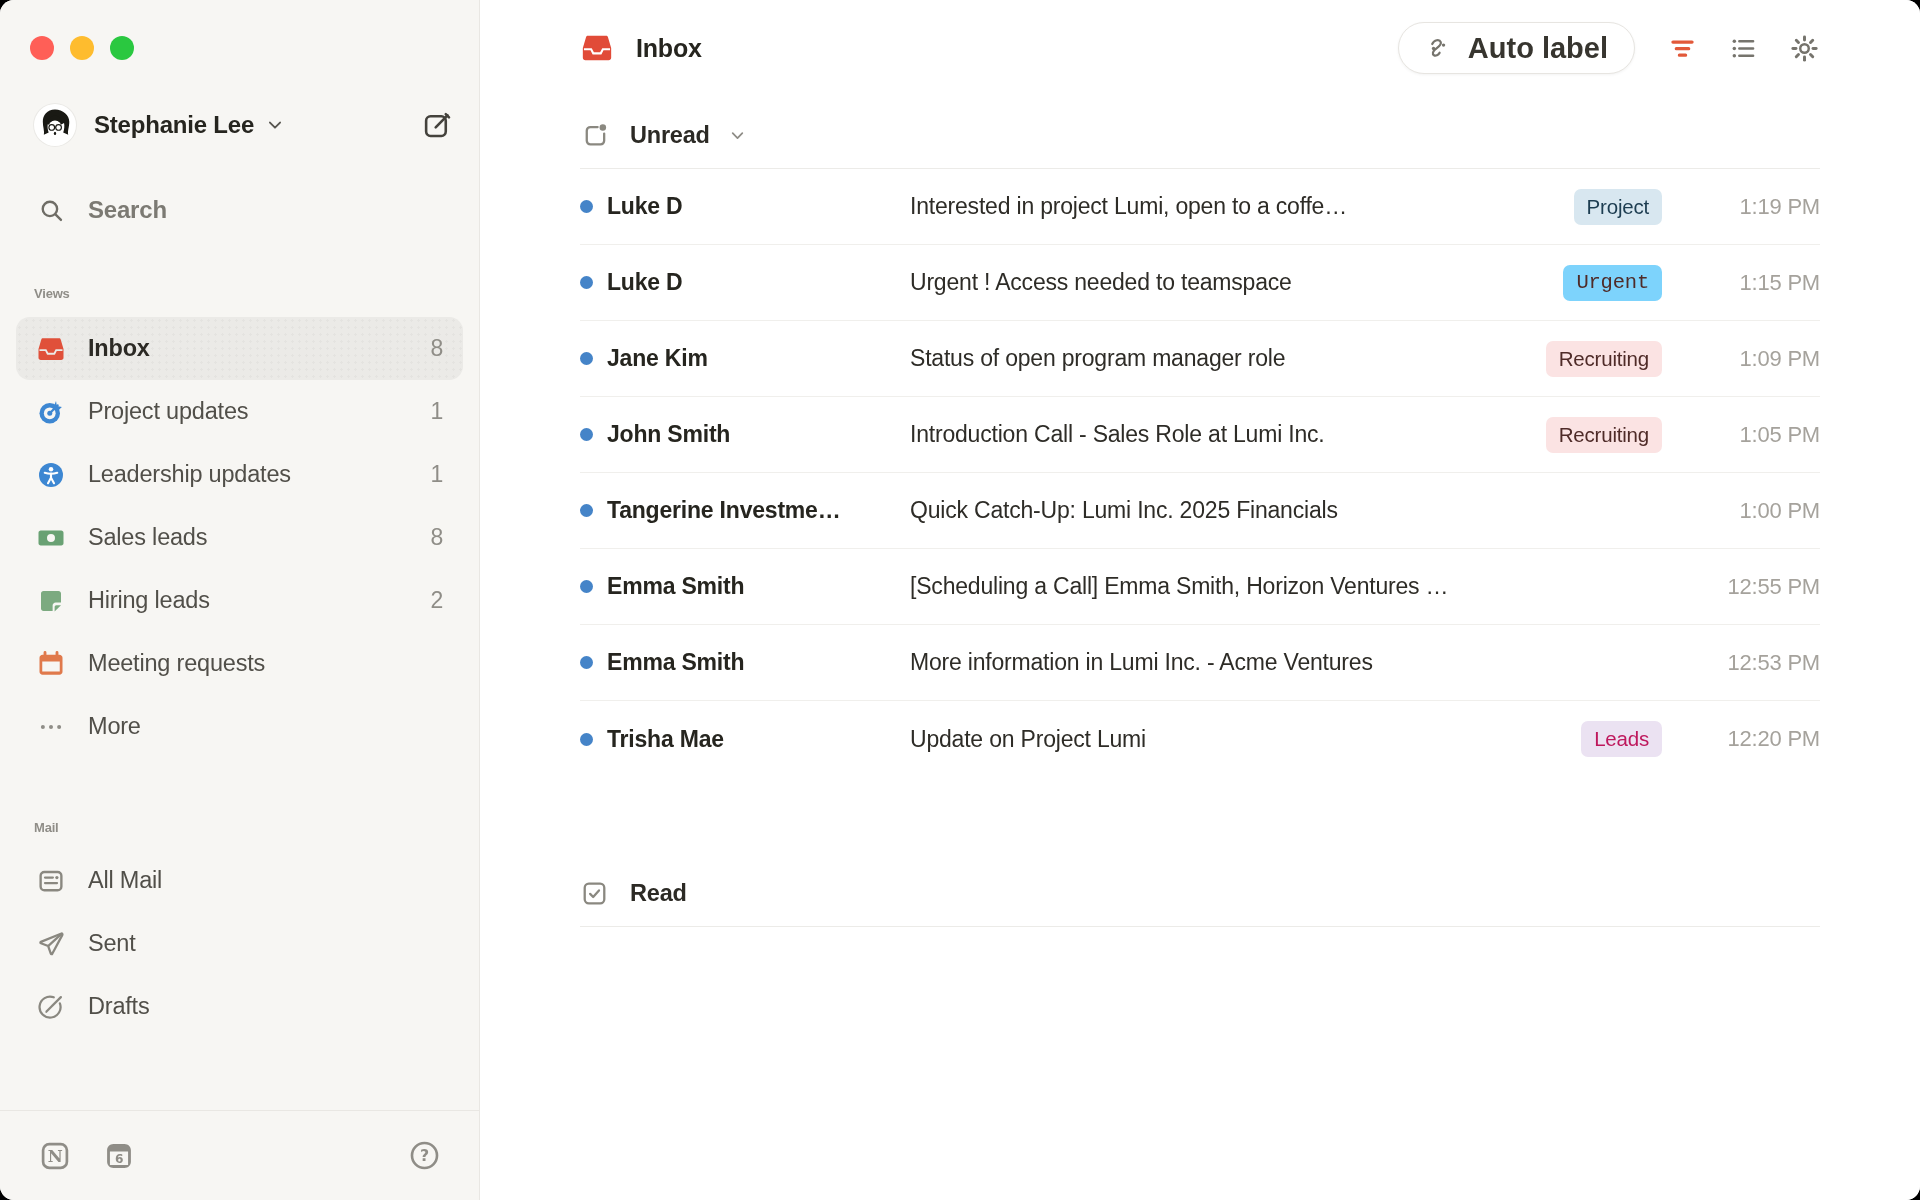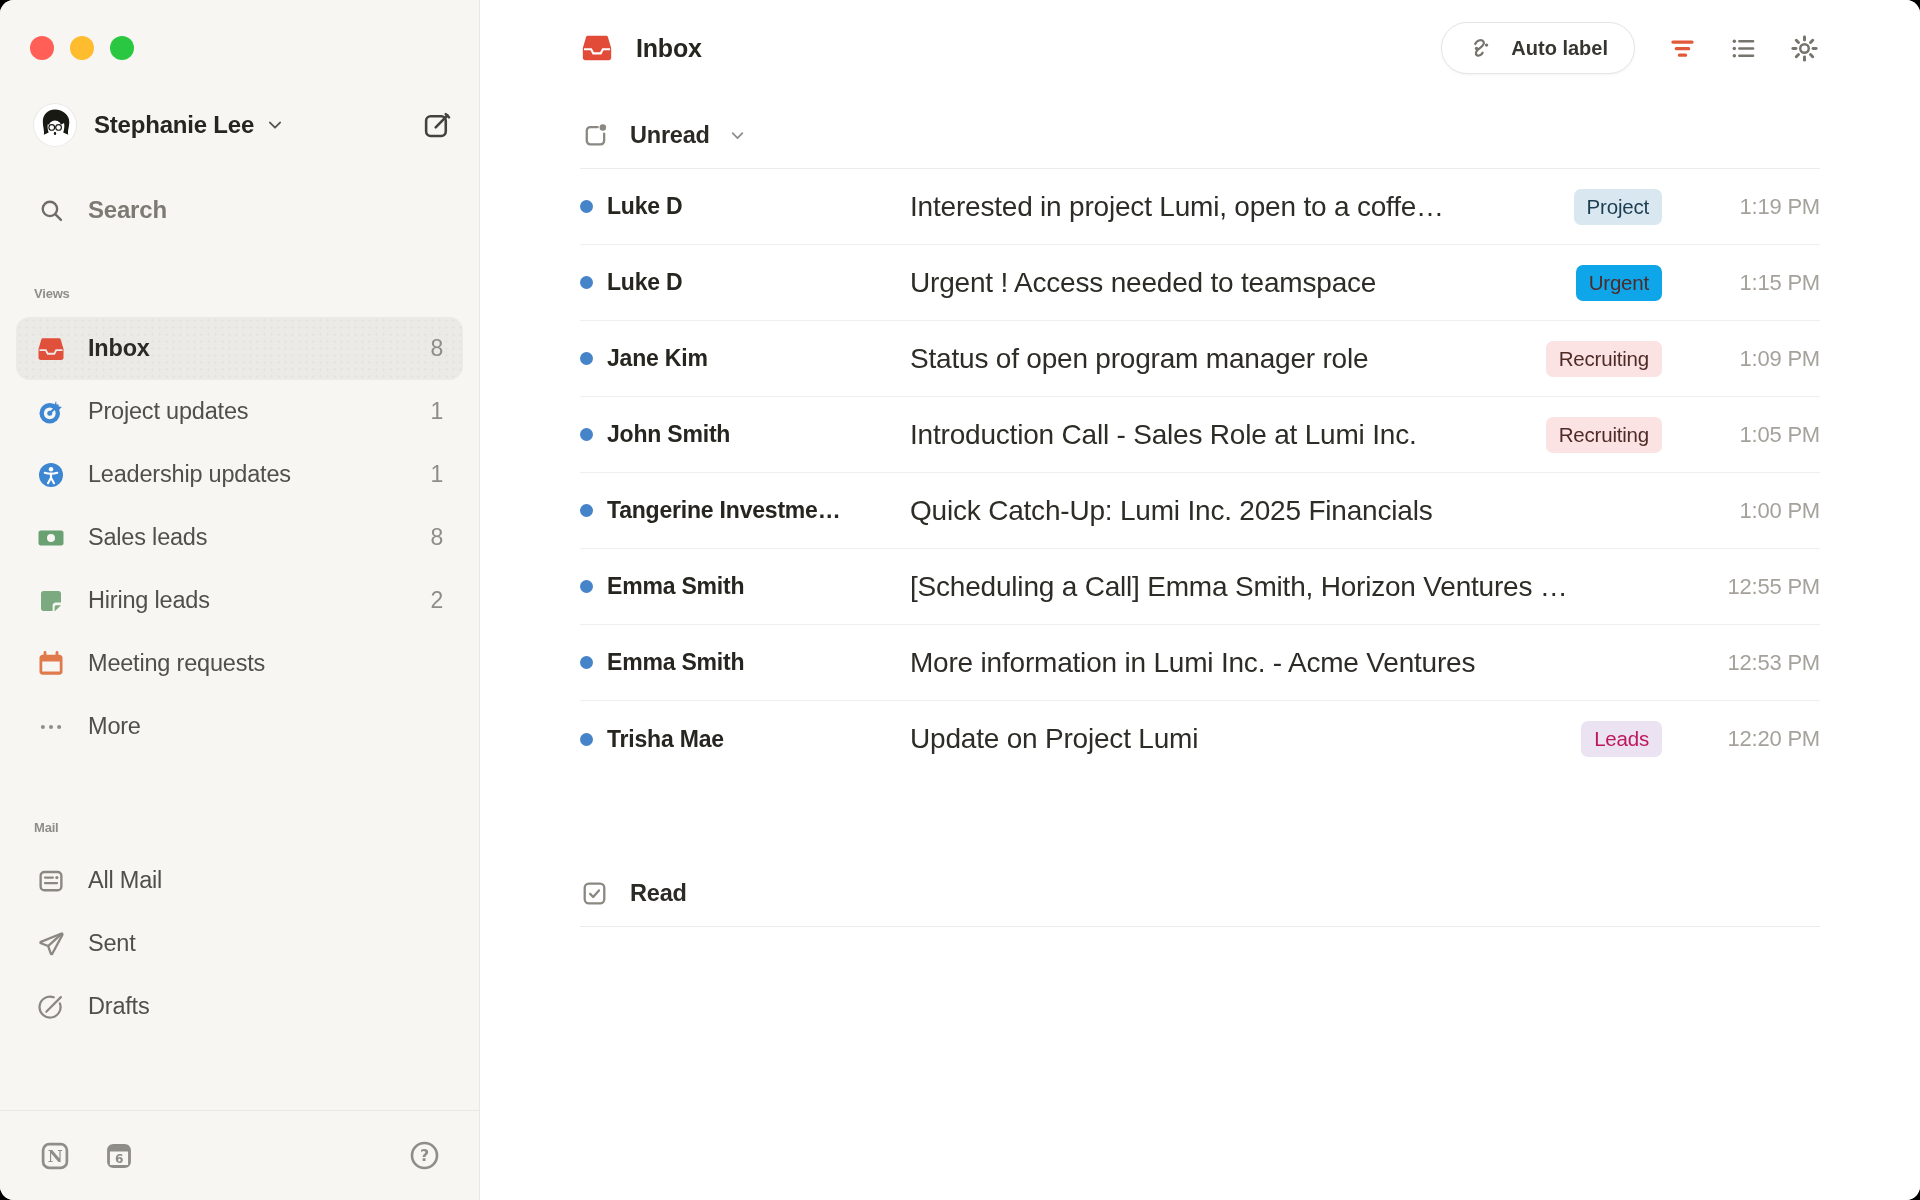--- a/index.html
+++ b/index.html
@@ -35,40 +35,40 @@
   .foot-help { margin-left:auto; width:33px; height:33px; color:#8f8d87; cursor:pointer; }
 
   
   .main { flex:1; display:flex; flex-direction:column; background:#fff; }
   .main-header { display:flex; align-items:center; height:96px; padding:0 100px; }
   .title-icon { width:34px; height:34px; color:#e14b38; }
   .main-title { margin-left:22px; font-size:25px; font-weight:700; color:#26251f; }
   .auto-label { margin-left:auto; height:52px; border:1px solid #e7e5e1; border-radius:27px; background:#fff;
                 box-shadow:0 1px 3px rgba(0,0,0,.05); display:flex; align-items:center; gap:15px; padding:0 26px; cursor:pointer; }
   .auto-label-icon { width:28px; height:28px; color:#76746d; }
-  .auto-label-text { font-size:20px; font-weight:600; color:#37352f; }
+  .auto-label-text { font-size:29px; font-weight:600; color:#37352f; }
   .header-actions { display:flex; align-items:center; gap:30px; margin-left:32px; }
   .action-icon { width:31px; height:31px; color:#76746d; cursor:pointer; }
   .action-icon.filter { color:#e2593a; }
 
   .group-header { display:flex; align-items:center; height:54px; padding:0 100px; }
   .group-header.unread { margin-top:12px; }
   .group-header.read { margin-top:89px; }
   .group-icon { width:29px; height:29px; color:#8a8880; }
   .group-label { margin-left:21px; font-size:23.5px; font-weight:700; color:#2c2a25; }
   .group-chevron { width:21px; height:21px; margin-left:17px; color:#8f8d87; }
   .hr { height:1px; background:#ecebe8; margin:6px 100px 0 100px; }
 
   .email-list { list-style:none; margin:0 100px; }
   .email-row { height:76px; display:flex; align-items:center; border-bottom:1px solid #f0efec; cursor:pointer; }
   .email-row:last-child { border-bottom:none; }
   .dot-wrap { width:27px; flex:0 0 27px; display:flex; align-items:center; }
   .unread-dot { width:13px; height:13px; border-radius:50%; }
   .sender { width:303px; flex:0 0 303px; font-size:23px; font-weight:700; color:#26251f; white-space:nowrap; overflow:hidden; padding-right:18px; }
-  .subject { flex:1; font-size:28px; color:#2e2c27; white-space:nowrap; overflow:hidden; text-overflow:ellipsis; padding-right:24px; }
+  .subject { flex:1; font-size:23px; color:#2e2c27; white-space:nowrap; overflow:hidden; text-overflow:ellipsis; padding-right:24px; }
   .badge { font-size:20.5px; line-height:26px; padding:5px 13px; border-radius:7px; margin-right:46px; white-space:nowrap; }
   .time { width:112px; flex:0 0 112px; text-align:right; font-size:22px; color:#a5a29c; }
 </style>
 </head>
 <body>
 
 <div class="window">
 
   <aside class="sidebar">
     <div class="traffic" id="traffic">
@@ -325,21 +325,21 @@
     <span class="subject">Interested in project Lumi, open to a coffe…</span>
     <span class="badge" style="background: rgb(216, 231, 240); color: rgb(29, 61, 81);">Project</span>
     <span class="time">1:19 PM</span>
   </li>
         <li class="email-row">
     <span class="dot-wrap">
             <span class="unread-dot" style="background: rgb(69, 132, 200);"></span>
           </span>
     <span class="sender">Luke D</span>
     <span class="subject">Urgent ! Access needed to teamspace</span>
-    <span class="badge" style="background: #0ea5e9; color: rgb(79, 43, 40);">Urgent</span>
+    <span class="badge" style="background: #7dd3fc; color: rgb(79, 43, 40); font-family: Liberation Mono, monospace;">Urgent</span>
     <span class="time">1:15 PM</span>
   </li>
         <li class="email-row">
     <span class="dot-wrap">
             <span class="unread-dot" style="background: rgb(69, 132, 200);"></span>
           </span>
     <span class="sender">Jane Kim</span>
     <span class="subject">Status of open program manager role</span>
     <span class="badge" style="background: rgb(251, 227, 227); color: rgb(79, 43, 40);">Recruiting</span>
     <span class="time">1:09 PM</span>

